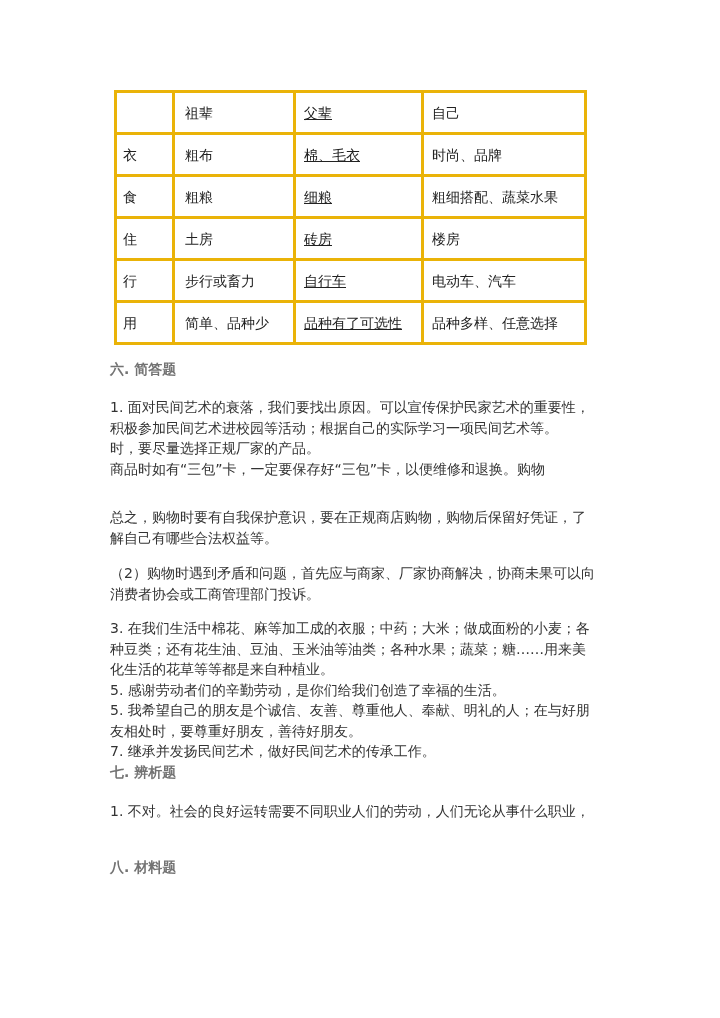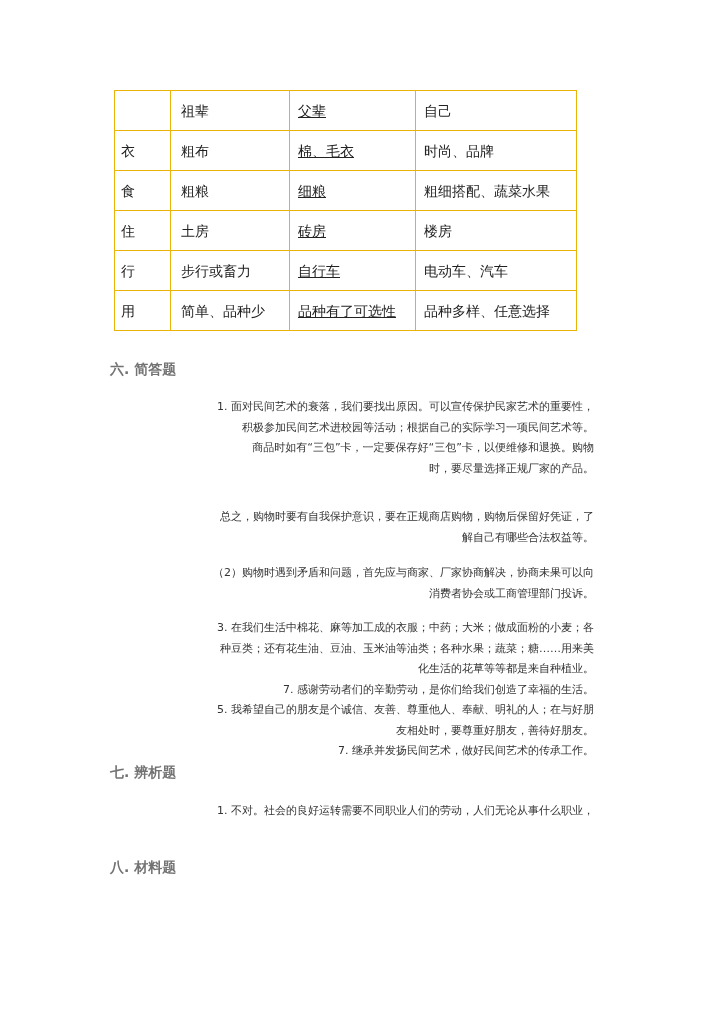--- a/index.html
+++ b/index.html
@@ -1,28 +1,28 @@
 <!DOCTYPE html>
 <html><head>
 <meta charset="utf-8">
 <style>
   html, body { margin:0; padding:0; background:#ffffff; }
   body { width:720px; height:1018px; position:relative; overflow:hidden;
          font-family: "DejaVu Sans", "Liberation Sans", sans-serif; color:#222; }
   .page { position:absolute; left:0; top:0; width:720px; height:1018px; }
   table.grid { position:absolute; left:114px; top:90px; border-collapse:collapse;
                font-size:14px; color:#222; }
-  table.grid td { border:1px solid #eab308; height:37px; padding:2px 0 0 10px; vertical-align:middle;
+  table.grid td { border:3px solid #eab308; height:37px; padding:2px 0 0 10px; vertical-align:middle;
                   white-space:nowrap; }
   table.grid td.c0 { width:49px; padding-left:6px; }
   table.grid td.c1 { width:108px; }
   table.grid td.c2 { width:117px; padding-left:8px;text-decoration:underline; }
   table.grid td.c3 { width:152px; padding-left:8px; }
   .sec { position:absolute; left:110px; font-weight:bold; font-size:14px; color:#737373; }
-  .para { position:absolute; left:94px; width:500px; font-size:11px; line-height:20.5px; color:#333;text-align:right; }
+  .para { position:absolute; left:110px; width:500px; font-size:14px; line-height:20.5px; color:#333; }
   .para p { margin:0; }
 </style>
 </head>
 <body>
 
 <div class="page">
 
   <table class="grid">
     <tbody>
       <tr>
@@ -62,39 +62,39 @@
         <td class="c3">品种多样、任意选择</td>
       </tr>
     </tbody>
   </table>
 
   <div class="sec" style="top:361px;">六. 简答题</div>
 
   <div class="para" style="top:397px;">
     <p>1. 面对民间艺术的衰落，我们要找出原因。可以宣传保护民家艺术的重要性，</p>
     <p>积极参加民间艺术进校园等活动；根据自己的实际学习一项民间艺术等。</p>
+    <p>时，要尽量选择正规厂家的产品。</p>
     <p>商品时如有“三包”卡，一定要保存好“三包”卡，以便维修和退换。购物</p>
-    <p>时，要尽量选择正规厂家的产品。</p>
   </div>
 
   <div class="para" style="top:507px;">
     <p>总之，购物时要有自我保护意识，要在正规商店购物，购物后保留好凭证，了</p>
     <p>解自己有哪些合法权益等。</p>
   </div>
 
   <div class="para" style="top:563px;">
     <p>（2）购物时遇到矛盾和问题，首先应与商家、厂家协商解决，协商未果可以向</p>
     <p>消费者协会或工商管理部门投诉。</p>
   </div>
 
   <div class="para" style="top:618px;">
     <p>3. 在我们生活中棉花、麻等加工成的衣服；中药；大米；做成面粉的小麦；各</p>
     <p>种豆类；还有花生油、豆油、玉米油等油类；各种水果；蔬菜；糖……用来美</p>
     <p>化生活的花草等等都是来自种植业。</p>
-    <p>7. 感谢劳动者们的辛勤劳动，是你们给我们创造了幸福的生活。</p>
+    <p>5. 感谢劳动者们的辛勤劳动，是你们给我们创造了幸福的生活。</p>
     <p>5. 我希望自己的朋友是个诚信、友善、尊重他人、奉献、明礼的人；在与好朋</p>
     <p>友相处时，要尊重好朋友，善待好朋友。</p>
     <p>7. 继承并发扬民间艺术，做好民间艺术的传承工作。</p>
   </div>
 
   <div class="sec" style="top:764px;">七. 辨析题</div>
 
   <div class="para" style="top:801px;">
     <p>1. 不对。社会的良好运转需要不同职业人们的劳动，人们无论从事什么职业，</p>
   </div>

